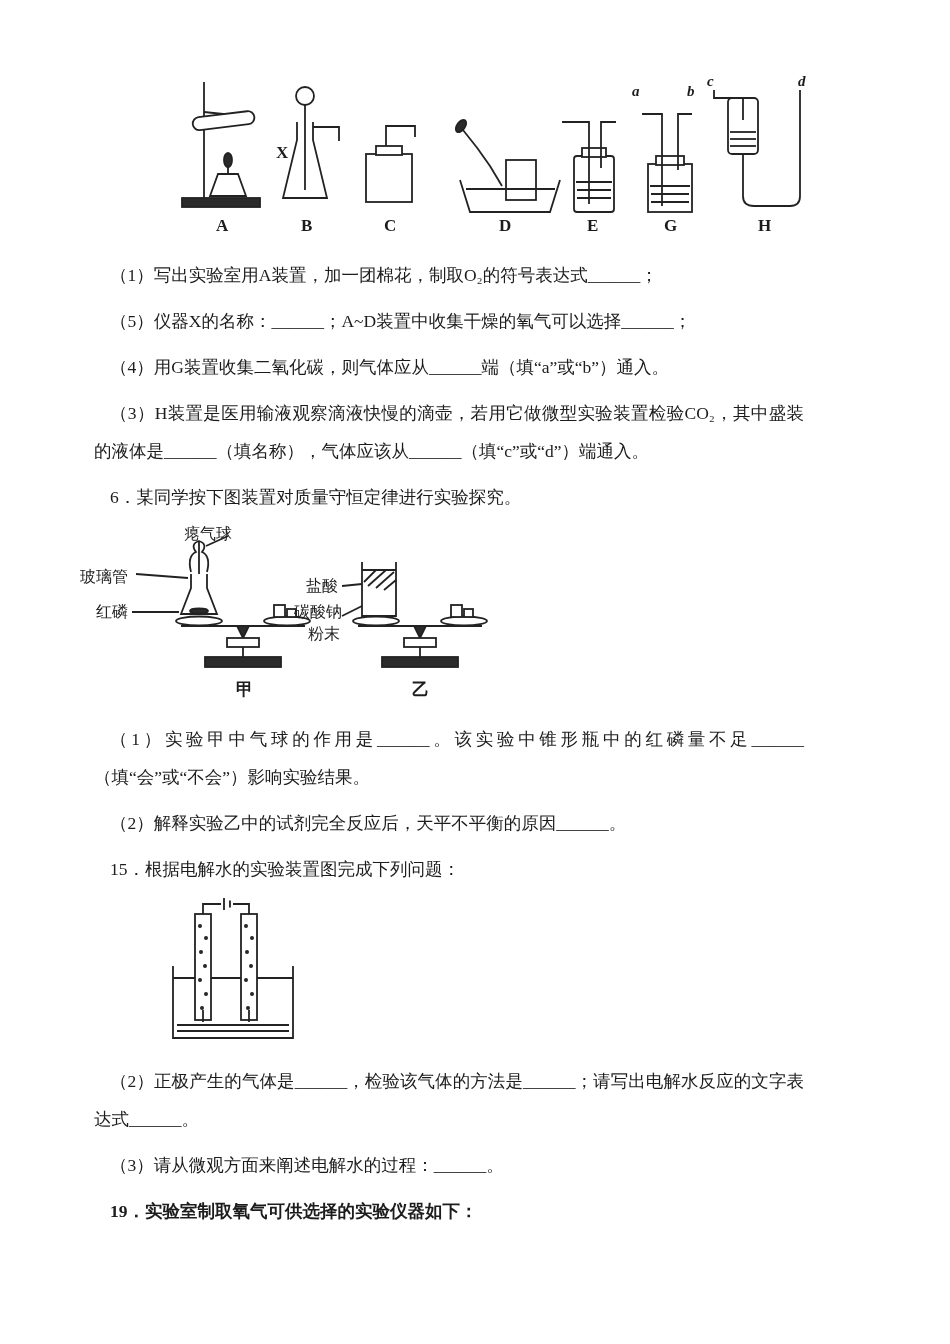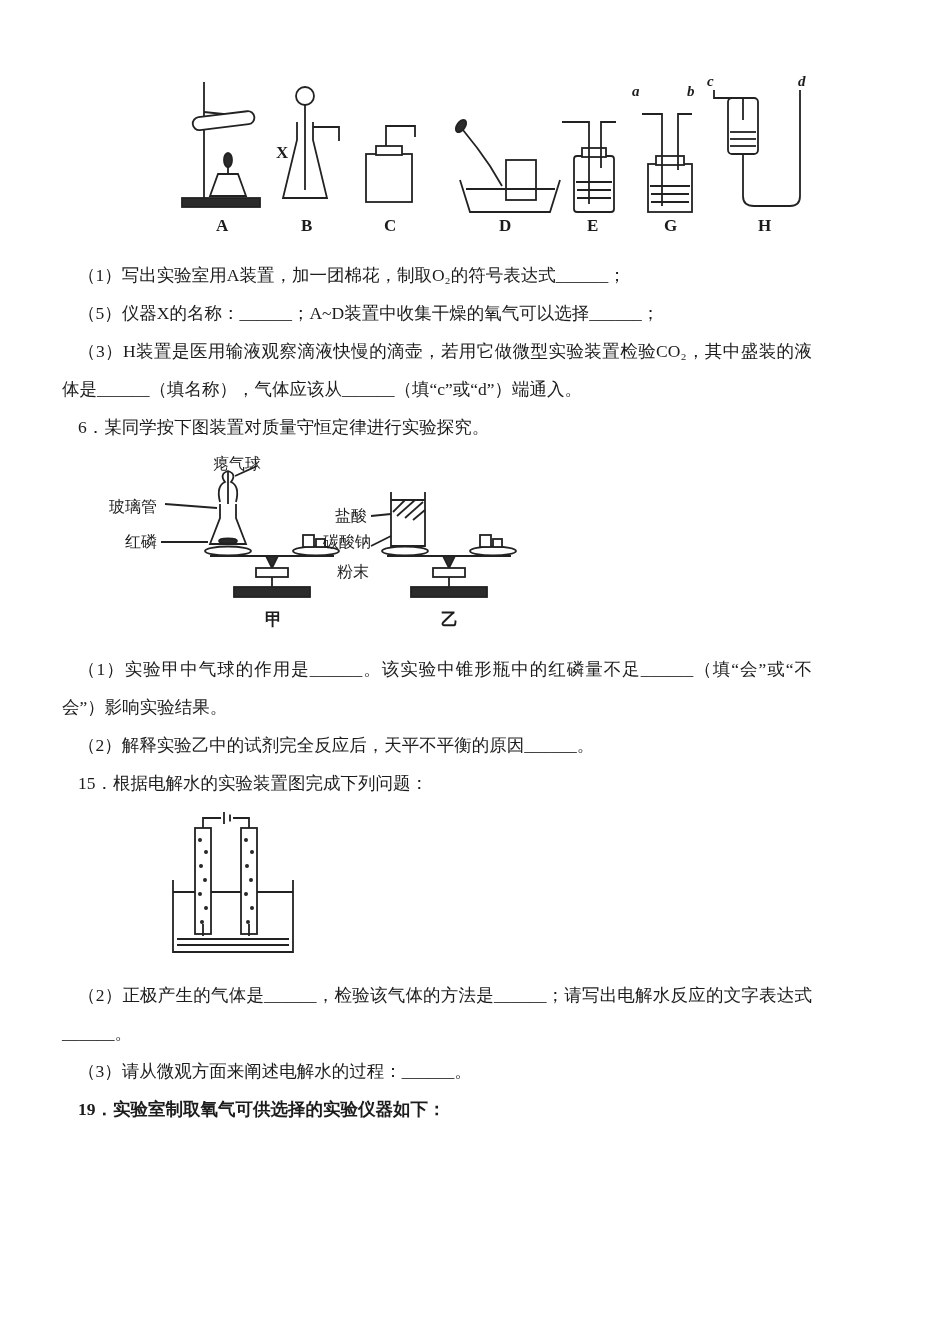--- a/index.html
+++ b/index.html
@@ -3,38 +3,38 @@
 <meta charset="utf-8">
 <style>
   html,body{margin:0;padding:0;}
   body{
     width:950px;height:1344px;background:#ffffff;overflow:hidden;
     font-family:"Liberation Serif","DejaVu Serif",serif;
     color:#1c1c1c;font-size:17.5px;
   }
   .sheet{position:relative;width:950px;height:1344px;}
   p.q{
-    margin:0;padding:0 138px 0 62px;
+    margin:8px;padding:0 138px 0 86px;
     text-indent:16px;line-height:38px;
     text-align:justify;
   }
   p.q.bold{font-weight:bold;}
   .diagram{position:relative;}
   .diagram svg{display:block;}
   .cap{
     position:absolute;font-weight:bold;font-size:17px;line-height:1;
     white-space:nowrap;
   }
   .cap.small{font-size:15px;font-style:italic;}
   .cap.cjk{font-weight:normal;font-size:16px;}
   svg line, svg path, svg rect, svg circle, svg ellipse, svg polygon{
     stroke:#222;stroke-width:1.8;
   }
   .apparatus-wrap{margin:70px 0 14px 158px;width:680px;height:172px;}
-  .balance-wrap{margin:10px 0 12px 107px;width:440px;height:182px;}
+  .balance-wrap{margin:10px 0 12px 78px;width:440px;height:182px;}
   .electro-wrap{margin:10px 0 12px 163px;width:160px;height:152px;}
 </style>
 </head>
 <body>
 
 <div class="sheet">
 
   <div class="diagram apparatus-wrap">
     <svg width="680" height="145" viewBox="0 0 680 145" fill="none">
 
@@ -108,20 +108,21 @@
     <span class="cap" style="left:600px;top:147px">H</span>
     <span class="cap small" style="left:474px;top:14px">a</span>
     <span class="cap small" style="left:529px;top:14px">b</span>
     <span class="cap small" style="left:549px;top:4px">c</span>
     <span class="cap small" style="left:640px;top:4px">d</span>
     <span class="cap" style="left:118px;top:74px">X</span>
   </div>
 
   <p class="q">（1）写出实验室用A装置，加一团棉花，制取O₂的符号表达式______；</p>
   <p class="q">（5）仪器X的名称：______；A~D装置中收集干燥的氧气可以选择______；</p>
+  <p class="q">（4）用G装置收集二氧化碳，则气体应从______端（填“a”或“b”）通入。</p>
   <p class="q">（3）H装置是医用输液观察滴液快慢的滴壶，若用它做微型实验装置检验CO₂，其中盛装的液体是______（填名称），气体应该从______（填“c”或“d”）端通入。</p>
 
   <p class="q">6．某同学按下图装置对质量守恒定律进行实验探究。</p>
 
   <div class="diagram balance-wrap">
     <svg width="440" height="150" viewBox="0 0 440 150" fill="none">
 
       <g>
         <line x1="103" y1="100" x2="227" y2="100" stroke-width="2.5"></line>
         <polygon points="159,100 171,100 165,112" fill="#2b2b2b"></polygon>
@@ -166,21 +167,21 @@
 
         <line x1="264" y1="60" x2="284" y2="58" stroke-width="1.2"></line>
         <line x1="264" y1="90" x2="284" y2="80" stroke-width="1.2"></line>
       </g>
     </svg>
     <span class="cap cjk" style="left:106px;top:0px">瘪气球</span>
     <span class="cap cjk" style="left:2px;top:43px">玻璃管</span>
     <span class="cap cjk" style="left:18px;top:78px">红磷</span>
     <span class="cap cjk" style="left:228px;top:52px">盐酸</span>
     <span class="cap cjk" style="left:216px;top:78px">碳酸钠</span>
-    <span class="cap cjk" style="left:230px;top:108px">粉末</span>
+    <span class="cap cjk" style="left:230px;top:100px">粉末</span>
     <span class="cap" style="left:158px;top:155px">甲</span>
     <span class="cap" style="left:334px;top:155px">乙</span>
   </div>
 
   <p class="q">（1）实验甲中气球的作用是______。该实验中锥形瓶中的红磷量不足______（填“会”或“不会”）影响实验结果。</p>
   <p class="q">（2）解释实验乙中的试剂完全反应后，天平不平衡的原因______。</p>
 
   <p class="q">15．根据电解水的实验装置图完成下列问题：</p>
 
   <div class="diagram electro-wrap">

